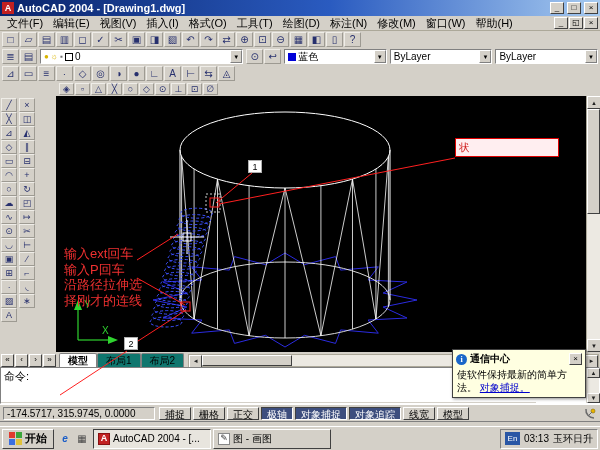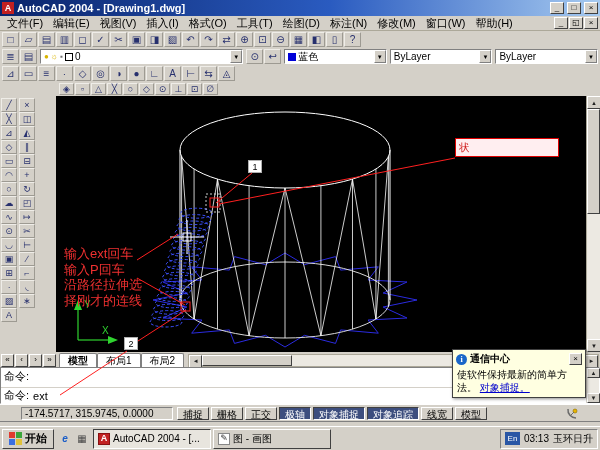--- a/index.html
+++ b/index.html
@@ -54,32 +54,32 @@
 .scrollbtn{width:14px;height:13px;background:#d4d0c8;border:1px solid;border-color:#fff #404040 #404040 #fff;font-size:6px;line-height:1;display:flex;align-items:center;justify-content:center;padding:0;color:#222;flex:none}
 .scrollbtn.h{width:13px;height:13px}
 .scrollbtn.s{width:13px;height:10px}
 .vthumb{height:105px;background:#d4d0c8;border:1px solid;border-color:#fff #404040 #404040 #fff}
 .vspacer,.hspacer{flex:1}
 
 .tabsrow{top:352px;height:15px;background:#d4d0c8;padding:1px 1px 0 1px;gap:1px}
 .tabnavs{display:flex;gap:1px}
 .tabnav{width:13px;height:13px;background:#d4d0c8;border:1px solid;border-color:#fff #404040 #404040 #fff;font-size:8px;line-height:1;padding:0}
 .tabset{display:flex;margin-left:2px}
-.tab{height:14px;padding:0 8px;font-size:10px;background:#ffffff;border:1px solid #808080;border-bottom:none;border-radius:2px 2px 0 0;color:#000}
+.tab{height:14px;padding:0 8px;font-size:10px;background:#0f766e;border:1px solid #808080;border-bottom:none;border-radius:2px 2px 0 0;color:#000}
 .tab.active{background:#fff;font-weight:bold}
 .hscroll{flex:1;height:13px;display:flex;background:#ece9e2;border:1px solid #aca899;align-items:stretch;margin-left:3px}
 .hthumb{width:90px;background:#d4d0c8;border:1px solid;border-color:#fff #404040 #404040 #fff}
 
 .cmdwindow{top:367px;height:37px;background:#fff;border:1px solid;border-color:#808080 #fff #fff #808080;align-items:stretch}
-.cmd-main{flex:1;display:flex;flex-dire ction:column;flex-direction:column}
+.cmd-main{flex:1;display:flex;flex-dire ction:column;flex-direction:row}
 .cmd-history{flex:1;font-size:11px;color:#000;padding:1px 3px;border-bottom:1px solid #d4d0c8}
 .cmd-inputrow{height:15px;font-size:11px;color:#000;padding:0 3px;display:flex;gap:4px;align-items:center}
 .cmd-scroll{width:13px;background:#ece9e2;border-left:1px solid #d4d0c8;display:flex;flex-direction:column}
 
-.statusbar{top:404px;height:17px;background:#d4d0c8;border-top:1px solid #fff;padding:1px 21px;gap:4px}
+.statusbar{top:404px;height:17px;background:#d4d0c8;border-top:1px solid #fff;padding:1px 3px;gap:4px}
 .coords{width:152px;height:13px;border:1px solid;border-color:#808080 #fff #fff #808080;font-size:10px;padding:0 3px;color:#000;display:flex;align-items:center;flex:none}
 .toggles{display:flex;gap:2px}
 .toggle{height:13px;padding:0 5px;font-size:10px;background:#d4d0c8;border:1px solid;border-color:#fff #404040 #404040 #fff;color:#000}
 .toggle.pressed{border-color:#404040 #fff #fff #404040;background:#3d4e7e;color:#fff}
 .sat{margin-left:auto;width:14px;height:13px;display:flex;align-items:center;justify-content:center}
 .bottomedge{position:absolute;top:421px;left:0;right:0;height:5px;background:#d4d0c8;border-top:1px solid #808080}
 
 .taskbar{top:426px;height:24px;background:#d4d0c8;border-top:1px solid #fff;padding:2px;gap:3px}
 .startbtn{height:20px;display:flex;gap:3px;align-items:center;font-weight:bold;font-size:11px;padding:0 6px;background:#d4d0c8;border:1px solid;border-color:#fff #404040 #404040 #fff;color:#000}
 .flag{width:13px;height:13px;display:grid;grid-template-columns:6px 6px;grid-template-rows:6px 6px;gap:1px}

